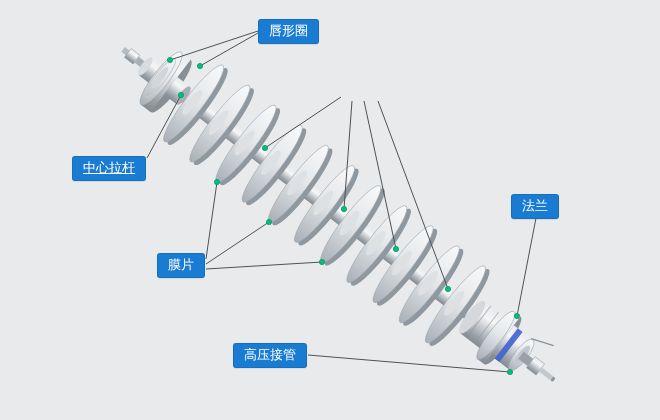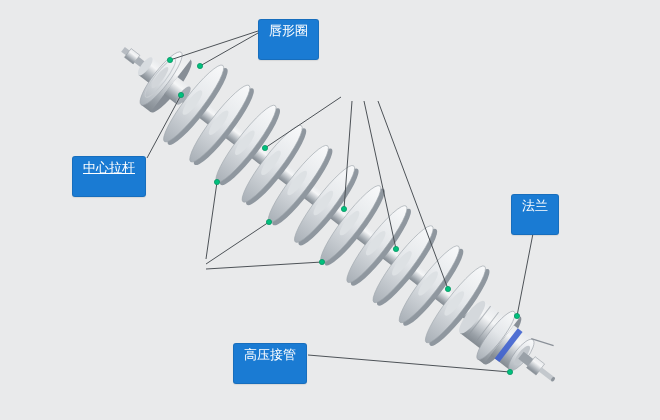--- a/index.html
+++ b/index.html
@@ -8,21 +8,21 @@
     background:var(--bg,#e9eaeb);
     font-family:"Liberation Sans","DejaVu Sans",sans-serif;
   }
   .stage{position:relative;width:660px;height:420px;background:var(--bg,#e9eaeb);}
   .stage > svg{position:absolute;left:0;top:0;}
   .label{
     position:absolute;
     background:var(--label-bg,#1a7bd3);
     color:var(--label-text,#fff);
     font-size:13px;line-height:16px;
-    padding:3px 10px 20px;
+    padding:3px 10px 4px;
     border-radius:3px;
     border:1px solid rgba(0,0,0,0.10);
     white-space:nowrap;
     box-shadow:0 1px 1px rgba(0,0,0,0.08);
     z-index:3;
   }
   #lb-lip-ring   {left:258px; top:19px;}
   #lb-flow-disc  {left:339px; top:77px;}
   #lb-center-rod {left:72px;  top:156px;text-decoration:underline;}
   #lb-flange     {left:511px; top:194px;}
@@ -150,15 +150,16 @@
       <circle cx="269" cy="222" r="2.6" fill="#00c07d" stroke="#0a9664" stroke-width="0.8"></circle>
       <line x1="206" y1="269" x2="322" y2="262" stroke="#4d5257" stroke-width="1"></line>
       <circle cx="322" cy="262" r="2.6" fill="#00c07d" stroke="#0a9664" stroke-width="0.8"></circle>
       <line x1="308" y1="355" x2="510" y2="372" stroke="#4d5257" stroke-width="1"></line>
       <circle cx="510" cy="372" r="2.6" fill="#00c07d" stroke="#0a9664" stroke-width="0.8"></circle>
     </svg>
 
   <div class="label" id="lb-lip-ring">唇形圈</div>
   <div class="label" id="lb-center-rod">中心拉杆</div>
   <div class="label" id="lb-flange">法兰</div>
+  <div class="label" id="lb-membrane">膜片</div>
   <div class="label" id="lb-hv-pipe">高压接管</div>
 
 </div>
 
 </body></html>

